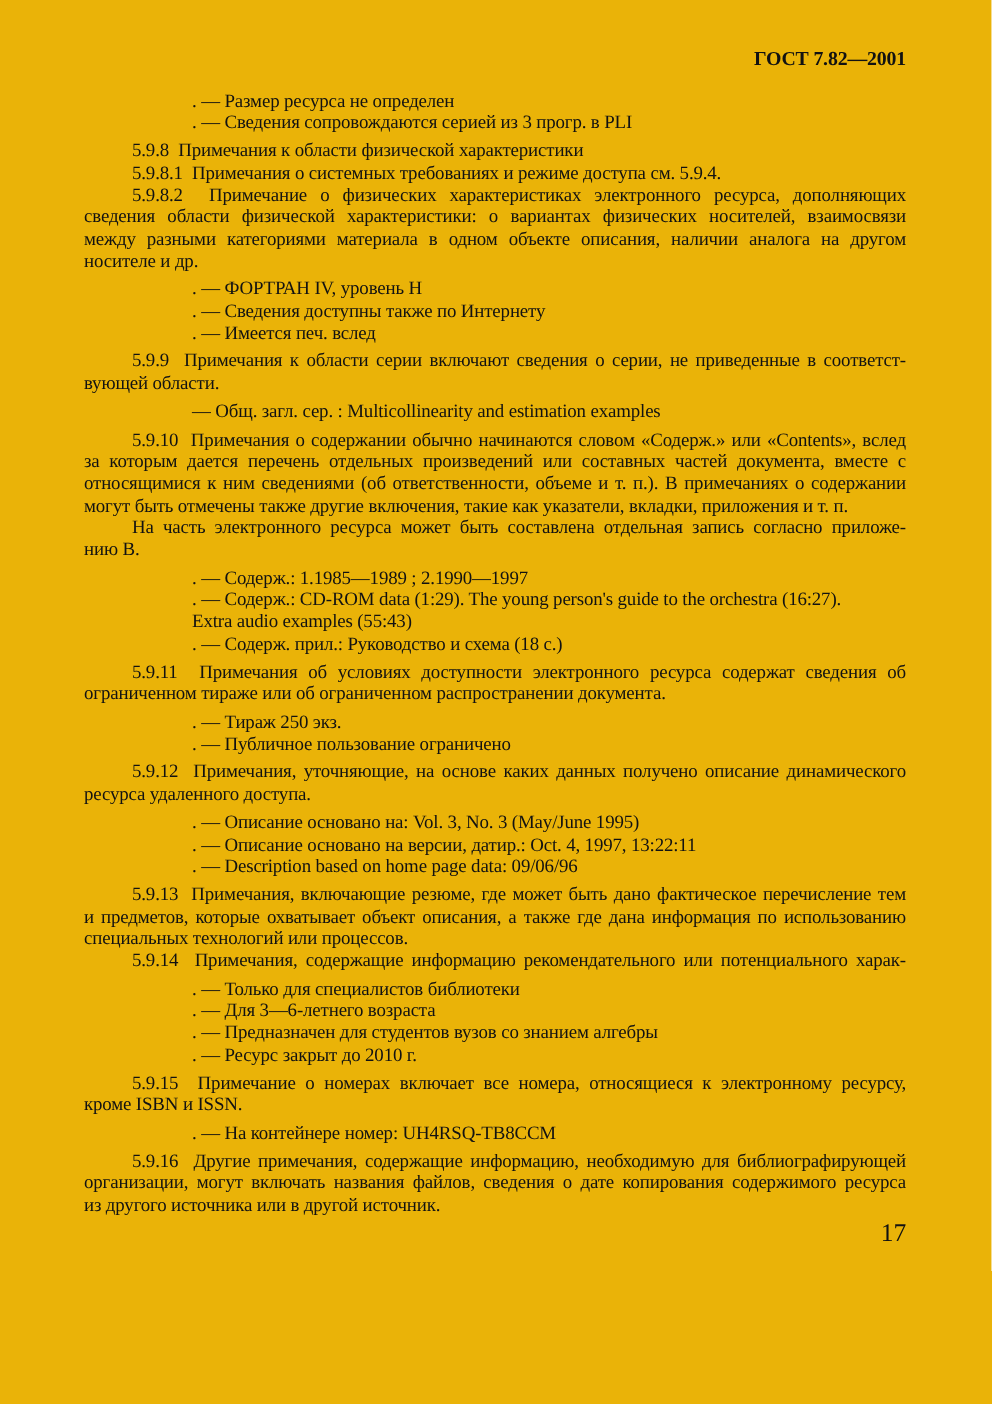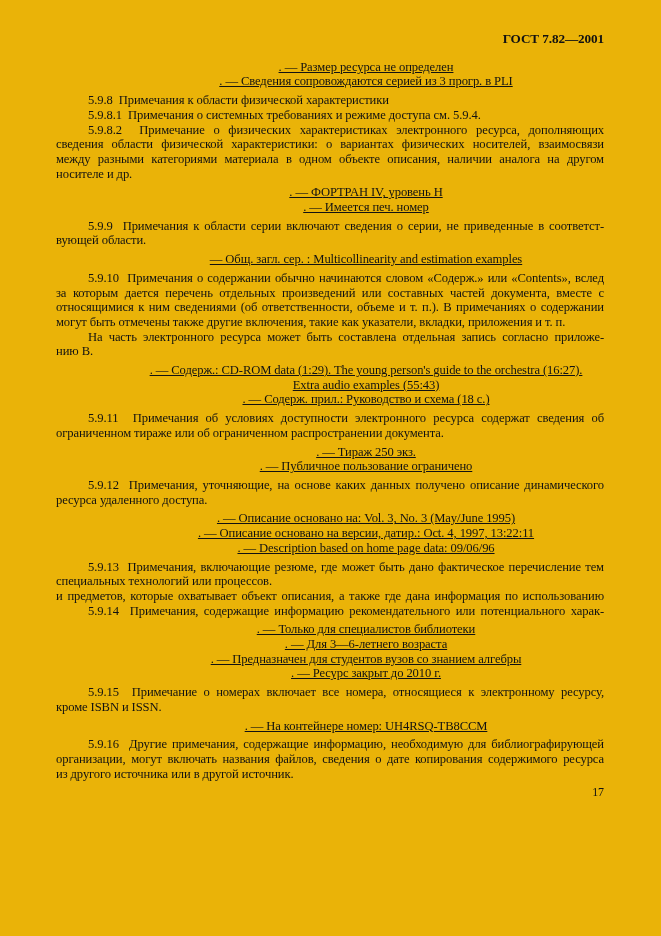--- a/index.html
+++ b/index.html
@@ -40,28 +40,27 @@
     text-align-last: auto;
   }
   .para .ln.first {
     text-indent: 32px;
   }
   .example {
     margin: 4px 0;
   }
   .example .ln {
     padding-left: 72px;
-    text-align: center;
+    text-align: left;
     white-space: pre-wrap;
-    text-decoration: underline;
   }
   .page-number {
     text-align: right;
     margin-top: 4px;
-    font-size: 12px;
+    font-size: 17px;
   }
 </style>
 </head>
 <body>
 
 <div class="page">
   <div class="running-header">ГОСТ 7.82—2001</div>
 
   <div class="doc-body">
       <div class="example">
@@ -75,40 +74,42 @@
         <div class="ln first last">5.9.8.1  Примечания о системных требованиях и режиме доступа см. 5.9.4.</div>
       </div>
       <div class="para">
         <div class="ln first">5.9.8.2  Примечание о физических характеристиках электронного ресурса, дополняющих</div>
         <div class="ln">сведения области физической характеристики: о вариантах физических носителей, взаимосвязи</div>
         <div class="ln">между разными категориями материала в одном объекте описания, наличии аналога на другом</div>
         <div class="ln last">носителе и др.</div>
       </div>
       <div class="example">
         <div class="ln">. — ФОРТРАН IV, уровень Н</div>
-        <div class="ln">. — Имеется печ. номер</div>
+        <div class="ln">. — Сведения доступны также по Интернету</div>
+        <div class="ln">. — Имеется печ. вслед</div>
       </div>
       <div class="para">
         <div class="ln first">5.9.9  Примечания к области серии включают сведения о серии, не приведенные в соответст-</div>
         <div class="ln last">вующей области.</div>
       </div>
       <div class="example">
         <div class="ln">— Общ. загл. сер. : Multicollinearity and estimation examples</div>
       </div>
       <div class="para">
         <div class="ln first">5.9.10  Примечания о содержании обычно начинаются словом «Содерж.» или «Contents», вслед</div>
         <div class="ln">за которым дается перечень отдельных произведений или составных частей документа, вместе с</div>
         <div class="ln">относящимися к ним сведениями (об ответственности, объеме и т. п.). В примечаниях о содержании</div>
         <div class="ln last">могут быть отмечены также другие включения, такие как указатели, вкладки, приложения и т. п.</div>
       </div>
       <div class="para">
         <div class="ln first">На часть электронного ресурса может быть составлена отдельная запись согласно приложе-</div>
         <div class="ln last">нию В.</div>
       </div>
       <div class="example">
+        <div class="ln">. — Содерж.: 1.1985—1989 ; 2.1990—1997</div>
         <div class="ln">. — Содерж.: CD-ROM data (1:29). The young person's guide to the orchestra (16:27).</div>
         <div class="ln">Extra audio examples (55:43)</div>
         <div class="ln">. — Содерж. прил.: Руководство и схема (18 с.)</div>
       </div>
       <div class="para">
         <div class="ln first">5.9.11  Примечания об условиях доступности электронного ресурса содержат сведения об</div>
         <div class="ln last">ограниченном тираже или об ограниченном распространении документа.</div>
       </div>
       <div class="example">
         <div class="ln">. — Тираж 250 экз.</div>
@@ -118,22 +119,22 @@
         <div class="ln first">5.9.12  Примечания, уточняющие, на основе каких данных получено описание динамического</div>
         <div class="ln last">ресурса удаленного доступа.</div>
       </div>
       <div class="example">
         <div class="ln">. — Описание основано на: Vol. 3, No. 3 (May/June 1995)</div>
         <div class="ln">. — Описание основано на версии, датир.: Oct. 4, 1997, 13:22:11</div>
         <div class="ln">. — Description based on home page data: 09/06/96</div>
       </div>
       <div class="para">
         <div class="ln first">5.9.13  Примечания, включающие резюме, где может быть дано фактическое перечисление тем</div>
+        <div class="ln">и предметов, которые охватывает объект описания, а также где дана информация по использованию</div>
         <div class="ln last">специальных технологий или процессов.</div>
-        <div class="ln">и предметов, которые охватывает объект описания, а также где дана информация по использованию</div>
       </div>
       <div class="para">
         <div class="ln first">5.9.14  Примечания, содержащие информацию рекомендательного или потенциального харак-</div>
       </div>
       <div class="example">
         <div class="ln">. — Только для специалистов библиотеки</div>
         <div class="ln">. — Для 3—6-летнего возраста</div>
         <div class="ln">. — Предназначен для студентов вузов со знанием алгебры</div>
         <div class="ln">. — Ресурс закрыт до 2010 г.</div>
       </div>

